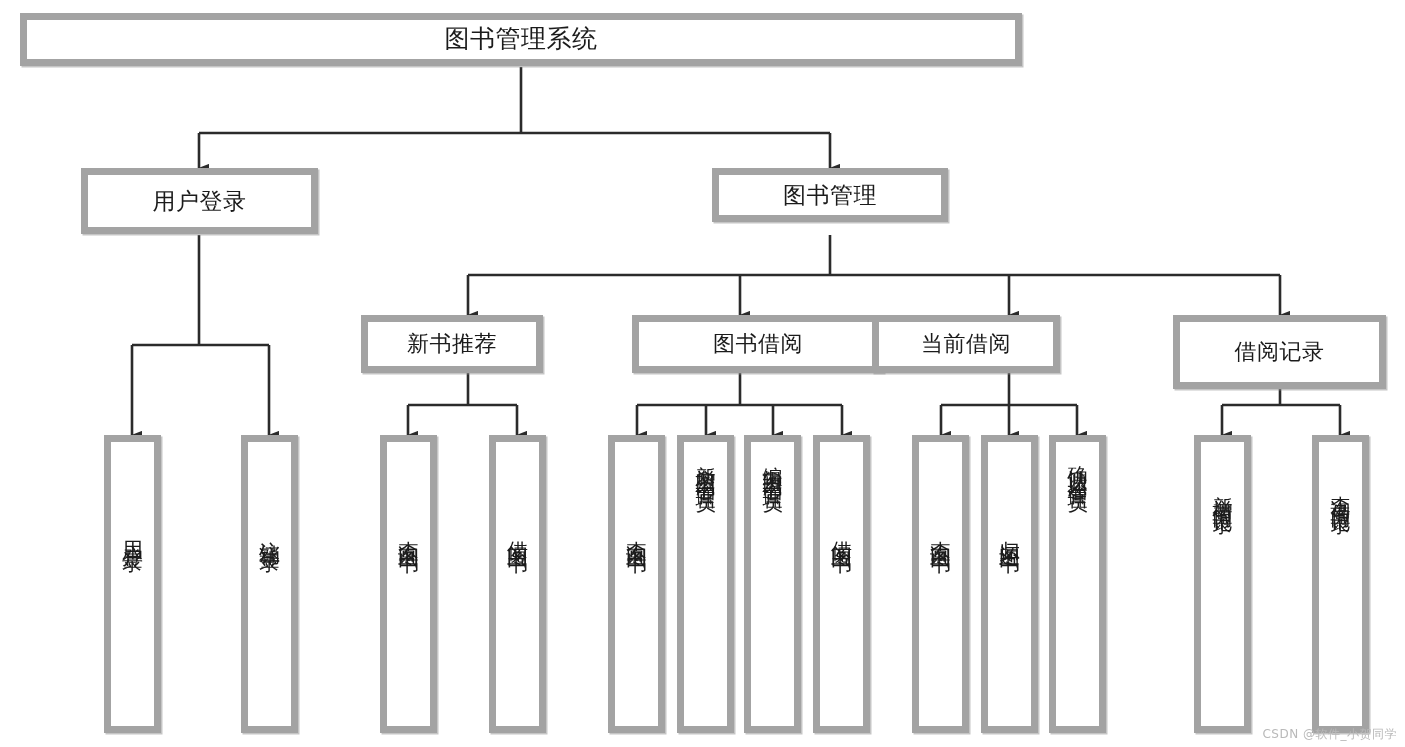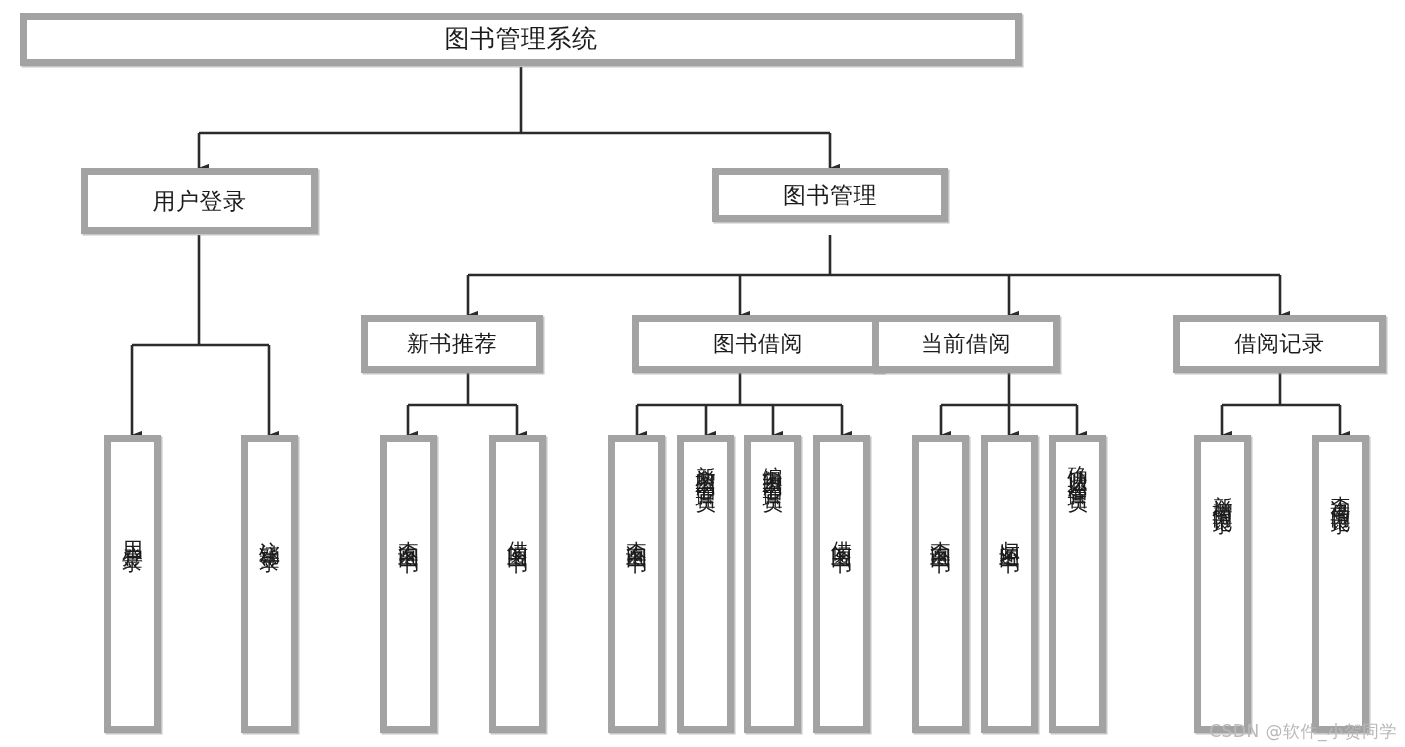--- a/index.html
+++ b/index.html
@@ -56,21 +56,21 @@
   }
   .n-title .lbl { font-size: 25px; }
   .n-l2 .lbl { font-size: 23px; }
   .n-l3 .lbl { font-size: 22px; }
   .n-leaf .lbl { font-size: 21px; }
   .n-leaf-sm .lbl { font-size: 20px; letter-spacing: 2px; }
   #watermark {
     position: absolute;
     right: 8px;
     bottom: 4px;
-    font-size: 17px;
+    font-size: 12px;
     color: #b9b9b9;
     letter-spacing: 0.5px;
     white-space: nowrap;
     pointer-events: none;
   }
 </style>
 </head>
 <body>
 
 <div id="canvas">
@@ -138,21 +138,21 @@
 
   <div class="node horiz n-l3" style="left:361px; top:315px; width:182px; height:58px;">
     <span class="lbl">新书推荐</span>
   </div>
   <div class="node horiz n-l3" style="left:632px; top:315px; width:252px; height:58px;justify-content:center;">
     <span class="lbl">图书借阅</span>
   </div>
   <div class="node horiz n-l3" style="left:872px; top:315px; width:188px; height:58px;">
     <span class="lbl">当前借阅</span>
   </div>
-  <div class="node horiz n-l3" style="left:1173px; top:315px; width:213px; height:58px;font-family:Liberation Serif, serif;">
+  <div class="node horiz n-l3" style="left:1173px; top:315px; width:213px; height:74px;font-family:Liberation Serif, serif;">
     <span class="lbl">借阅记录</span>
   </div>
 
   <div class="node vert n-leaf" style="left:104px; top:435px; width:57px; height:298px; padding-top:82px;">
     <span class="lbl">用户登录</span>
   </div>
   <div class="node vert n-leaf" style="left:241px; top:435px; width:57px; height:298px; padding-top:82px;">
     <span class="lbl">注销登录</span>
   </div>
 

